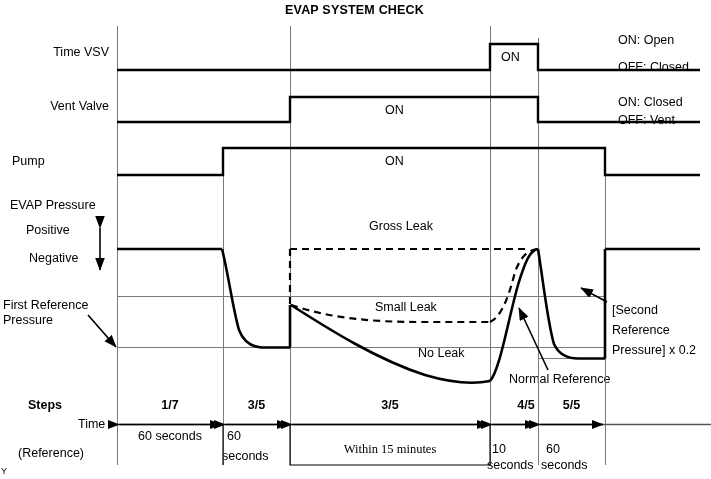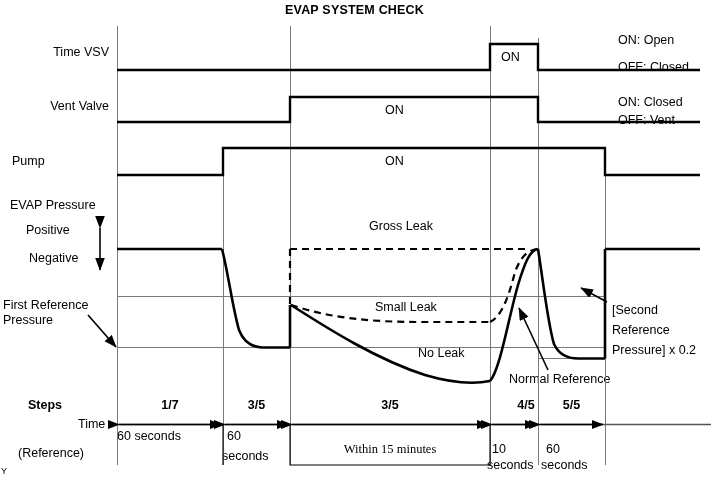--- a/index.html
+++ b/index.html
@@ -52,21 +52,21 @@
   <div class="lbl" style="left:612px;top:303px;">[Second</div>
   <div class="lbl" style="left:612px;top:323px;">Reference</div>
   <div class="lbl" style="left:612px;top:343px;">Pressure] x 0.2</div>
 
   <div class="lbl bold" style="left:117px;top:398px;width:106px;text-align:center;">1/7</div>
   <div class="lbl bold" style="left:223px;top:398px;width:67px;text-align:center;">3/5</div>
   <div class="lbl bold" style="left:290px;top:398px;width:200px;text-align:center;">3/5</div>
   <div class="lbl bold" style="left:490px;top:398px;width:48px;text-align:center;padding-left:12px;">4/5</div>
   <div class="lbl bold" style="left:538px;top:398px;width:67px;text-align:center;">5/5</div>
 
-  <div class="lbl" style="left:117px;top:429px;width:106px;text-align:left;">60 seconds</div>
+  <div class="lbl" style="left:117px;top:429px;width:106px;text-align:center;">60 seconds</div>
   <div class="lbl" style="left:227px;top:429px;">60</div>
   <div class="lbl" style="left:222px;top:449px;">seconds</div>
   <div class="lbl" style="left:290px;top:442px;width:200px;text-align:center;font-family:Liberation Serif, serif;">Within 15 minutes</div>
   <div class="lbl" style="left:492px;top:442px;">10</div>
   <div class="lbl" style="left:487px;top:458px;">seconds</div>
   <div class="lbl" style="left:546px;top:442px;">60</div>
   <div class="lbl" style="left:541px;top:458px;">seconds</div>
 
   <svg class="diagram" viewBox="0 0 711 479">
     <defs>

